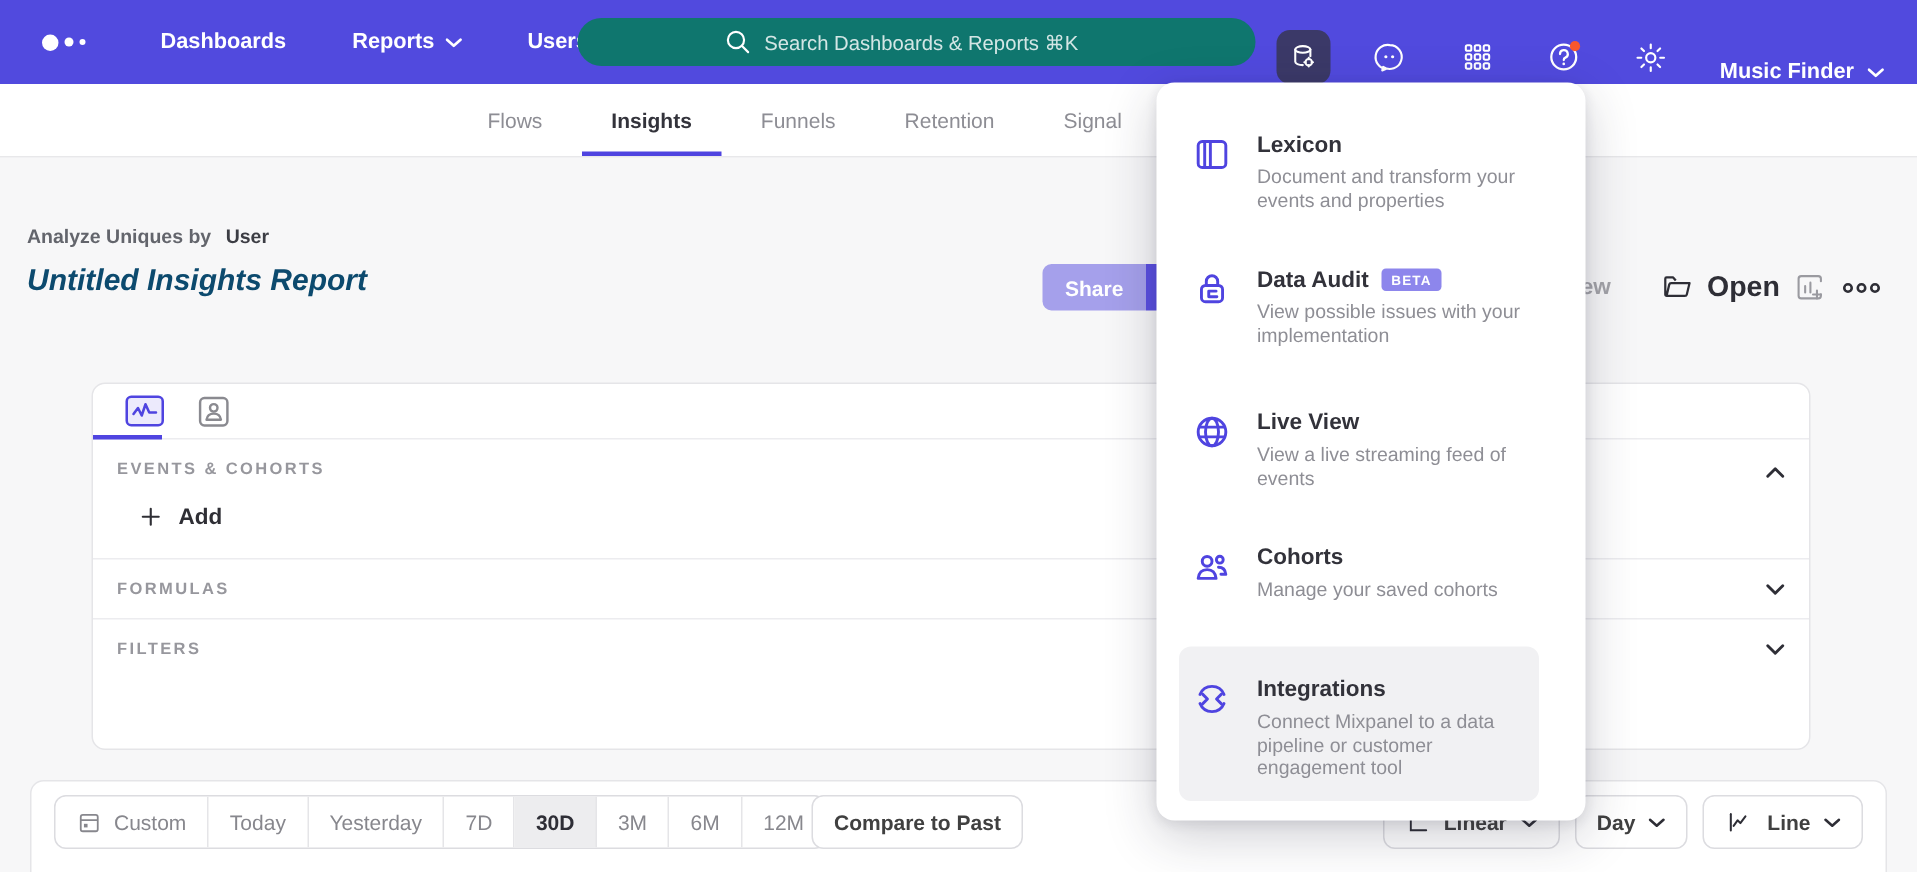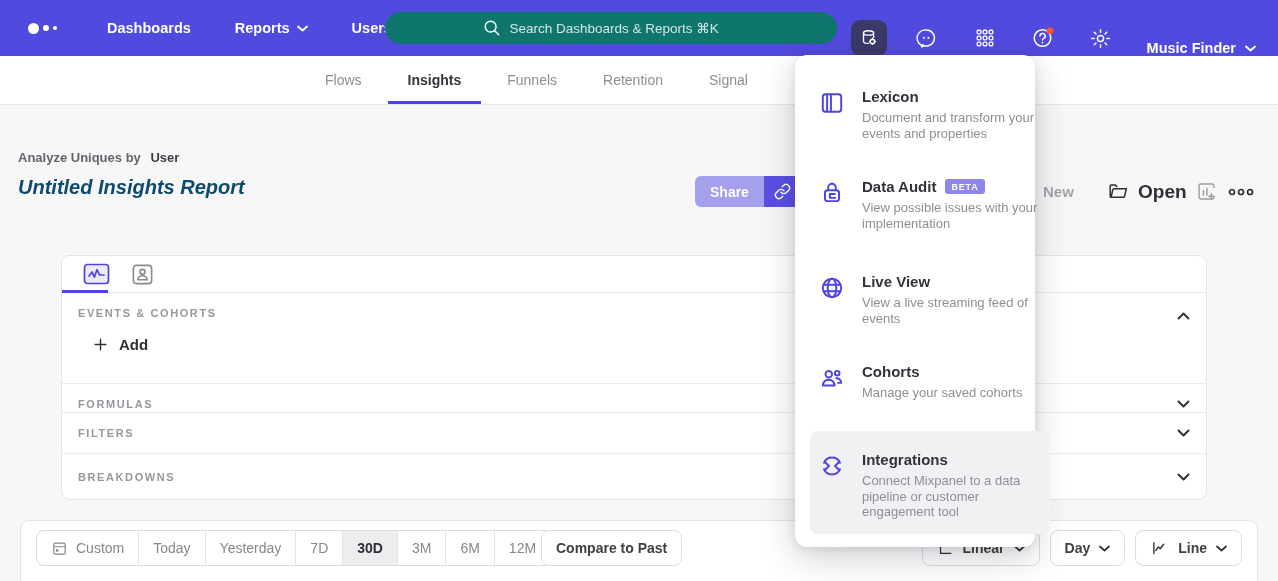--- a/index.html
+++ b/index.html
@@ -72,38 +72,38 @@
   .qtab-underline { position:absolute; left:0; bottom:-1px; width:46px; height:3px;
     background:#4f44e0; }
   .sec-label { font-size:11px; font-weight:700; letter-spacing:1.6px; color:#97979d; }
   .events-head { position:absolute; left:16px; top:51px; }
   .events-chevron { position:absolute; right:16px; top:50px; cursor:pointer; }
   .add-row { position:absolute; left:30px; top:80px; display:flex; align-items:flex-start;
     gap:10px; cursor:pointer; color:#2f2f35; font-size:15px; font-weight:600; }
   .qsec { position:absolute; left:0; right:0; height:41px; border-top:1px solid #ececef;
     display:flex; align-items:center; justify-content:space-between;
     padding:0 16px; cursor:pointer; }
-  .sec-formulas { top:127px;align-items:center; } .sec-filters { top:156px; } .sec-breakdowns { top:197px; height:47px; }
+  .sec-formulas { top:116px;align-items:center; } .sec-filters { top:156px; } .sec-breakdowns { top:197px; height:47px; }
 
   
   .date-card { left:20px; top:520px; width:1238px; height:74px; }
   .seg-group { position:absolute; left:15px; top:9px; height:36px; display:flex;
     border:1px solid #dcdce0; border-radius:8px; overflow:hidden; background:#fff; }
   .seg { display:flex; align-items:center; gap:8px; padding:0 14px; font-size:14px;
     color:#87878d; border-right:1px solid #e5e5e8; cursor:pointer; white-space:nowrap; }
   .seg:last-child { border-right:none; }
   .seg.selected { background:#ededef; color:#2e2e36; font-weight:700; }
   .btn { display:flex; align-items:center; gap:9px; height:36px; padding:0 14px;
     border:1px solid #dcdce0; border-radius:8px; background:#fff; font-size:14px;
     font-weight:600; color:#404040; cursor:pointer; white-space:nowrap; }
   .compare-btn { position:absolute; left:520px; top:9px; font-weight:700; }
   .right-controls { position:absolute; right:15px; top:9px; display:flex; gap:10px; }
 
   
-  .menu-panel { position:absolute; left:795px; top:55px; width:240px; height:492px;
+  .menu-panel { position:absolute; left:771px; top:55px; width:286px; height:492px;
     background:#fff; border-radius:12px; z-index:50;
     box-shadow:0 10px 34px rgba(35,35,60,.22), 0 2px 8px rgba(35,35,60,.10); }
   .menu-item { position:absolute; left:24px; width:226px; display:flex; gap:17px;
     cursor:pointer; }
   .mi-icon { flex:0 0 26px; padding-top:2px; }
   .mi-title { font-size:15px; font-weight:700; color:#32323a; display:flex;
     align-items:center; gap:9px; }
   .mi-desc { margin-top:5px; font-size:13px; line-height:15.5px; color:#8e8e95;
     width:178px; }
   .badge { background:#8d86ec; color:#fff; font-size:9px; font-weight:700;
@@ -282,26 +282,20 @@
     <svg width="13" height="8" viewBox="0 0 13 8">
         <polyline points="1.5,1.5 6.5,6.5 11.5,1.5" fill="none" stroke="#2e2e36" stroke-width="1.9" stroke-linecap="round" stroke-linejoin="round"></polyline>
       </svg>
   </div>
   <div class="qsec sec-filters">
     <span class="sec-label">FILTERS</span>
     <svg width="13" height="8" viewBox="0 0 13 8">
         <polyline points="1.5,1.5 6.5,6.5 11.5,1.5" fill="none" stroke="#2e2e36" stroke-width="1.9" stroke-linecap="round" stroke-linejoin="round"></polyline>
       </svg>
   </div>
-  <div class="qsec sec-breakdowns">
-    <span class="sec-label">BREAKDOWNS</span>
-    <svg width="13" height="8" viewBox="0 0 13 8">
-        <polyline points="1.5,1.5 6.5,6.5 11.5,1.5" fill="none" stroke="#2e2e36" stroke-width="1.9" stroke-linecap="round" stroke-linejoin="round"></polyline>
-      </svg>
-  </div>
 </div>
 
 <div class="card date-card">
   <div class="seg-group">
     <span class="seg">
       <svg width="17" height="17" viewBox="0 0 24 24" fill="none" stroke="#87878d" stroke-width="1.7">
         <rect x="4" y="4.5" width="16" height="15.5" rx="2"></rect>
           <path d="M4 9.5h16"></path>
           <rect x="7" y="13" width="3.4" height="3.4" fill="#87878d" stroke="none"></rect>
       </svg>

